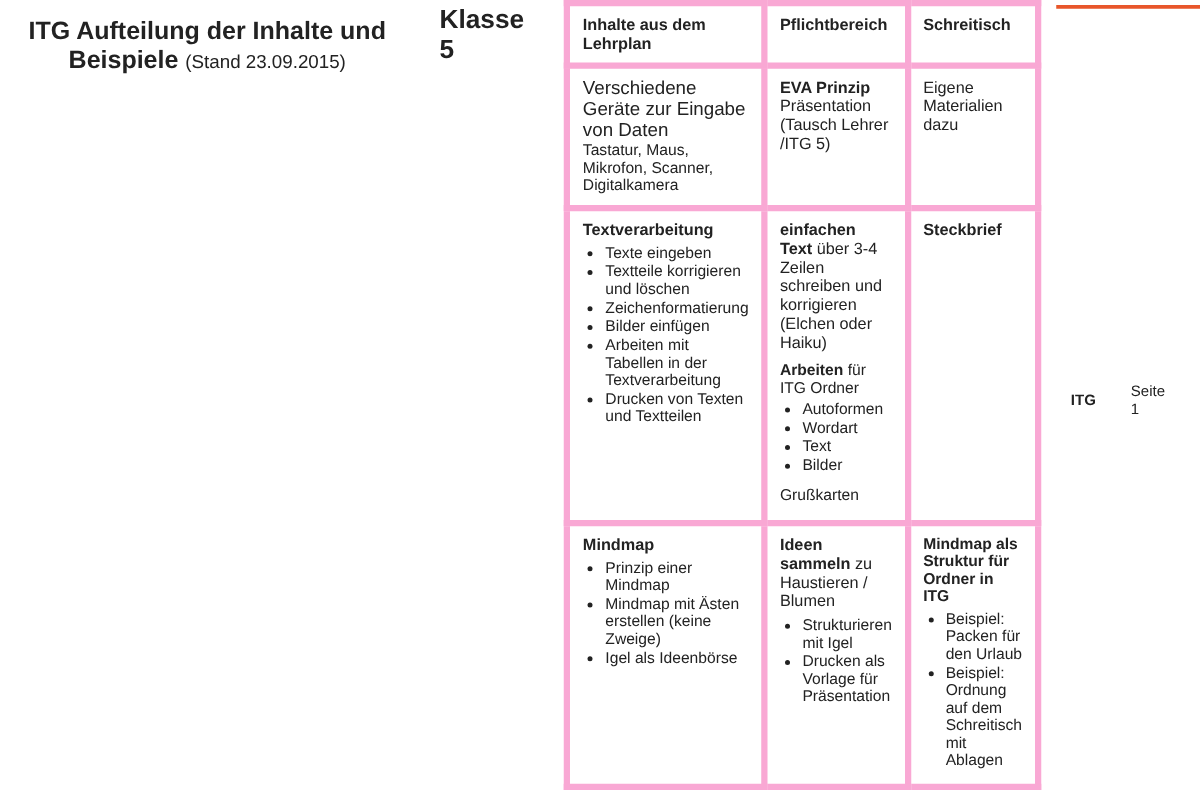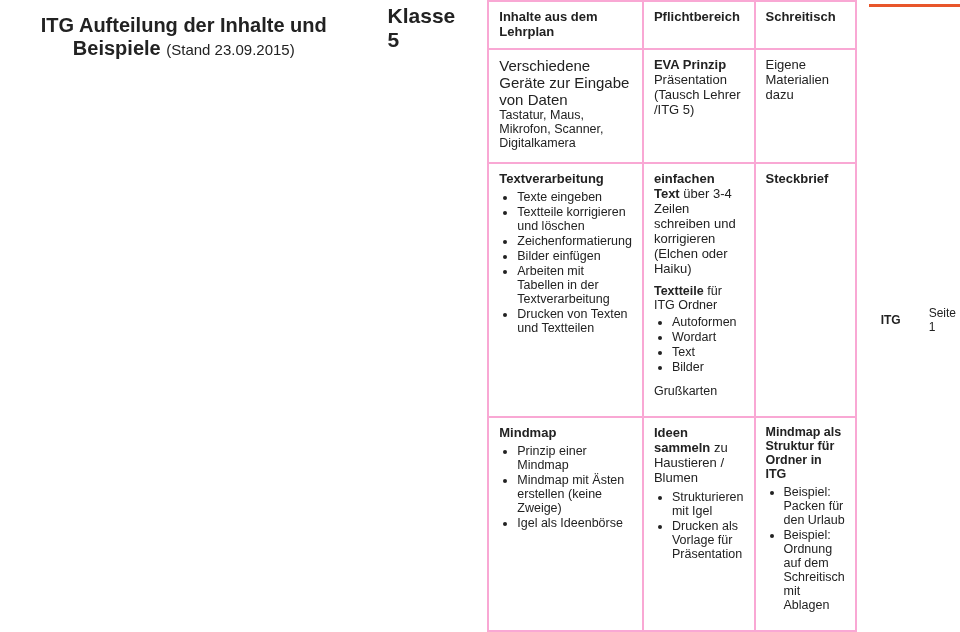--- a/index.html
+++ b/index.html
@@ -44,21 +44,21 @@
 
     
     .main-table {
       flex: 1;
       margin: 0 12px;
       border-collapse: collapse;
       width: calc(100% - 24px);
     }
 
     .main-table td, .main-table th {
-      border: 2px solid #f9a8d4;
+      border: 5px solid #f9a8d4;
       vertical-align: top;
       padding: 7px 10px;
     }
 
     
     .col-header {
       font-weight: bold;
       font-size: 13px;
       background: #fff;
     }
@@ -103,21 +103,21 @@
     .gruss-label {
       font-size: 12.5px;
       margin-top: 10px;
     }
 
     
     .page-footer {
       display: flex;
       justify-content: space-between;
       align-items: center;
-      padding: 5px 4px 5px 12px;
+      padding: 5px 28px 5px 12px;
       margin-top: 4px;
       border-top: 3px solid #e8562a;
     }
 
     .footer-left {
       font-size: 12px;
       font-weight: bold;
       color: #222;
     }
 
@@ -183,21 +183,21 @@
           <li><span>Bilder einfügen</span></li>
           <li><span>Arbeiten mit Tabellen in der Textverarbeitung</span></li>
           <li><span>Drucken von Texten und Textteilen</span></li>
         </ul>
       </td>
       <td class="col-pflicht">
         <div style="margin-bottom:6px;">
           <span class="inline-bold">einfachen Text</span><span> über 3-4 Zeilen schreiben und korrigieren (Elchen oder Haiku)</span>
         </div>
         <div class="deckblatt-title">
-          <span class="inline-bold">Textteile</span><span> für ITG Ordner</span>
+          <span class="inline-bold">Arbeiten</span><span> für ITG Ordner</span>
         </div>
         <ul class="bullet-list">
           <li><span>Autoformen</span></li>
           <li><span>Wordart</span></li>
           <li><span>Text</span></li>
           <li><span>Bilder</span></li>
         </ul>
         <div class="gruss-label">Grußkarten</div>
       </td>
       <td class="col-wahl">

